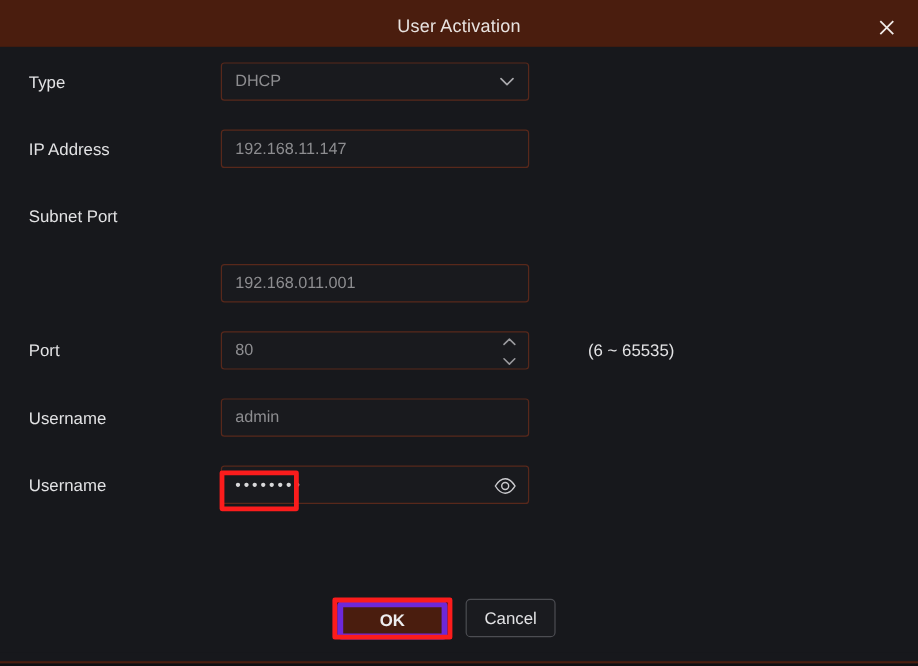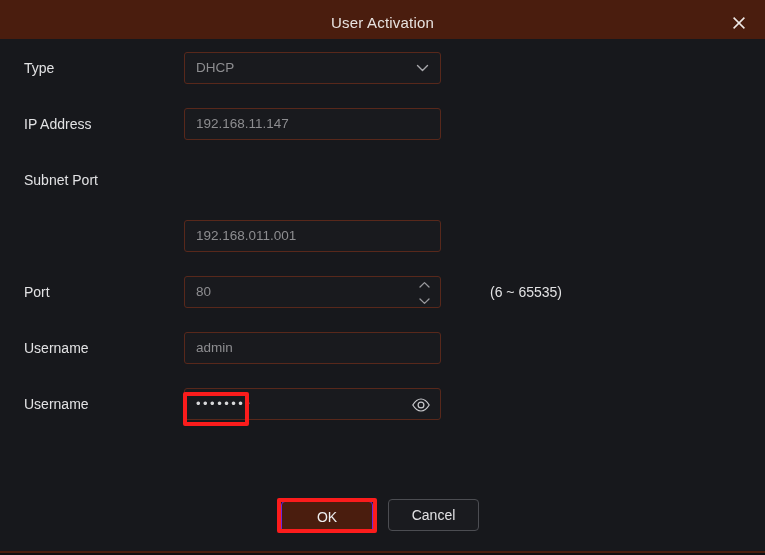--- a/index.html
+++ b/index.html
@@ -166,27 +166,28 @@
     font-size: 14px;
     border-radius: 4px;
     cursor: pointer;
     user-select: none;
   }
   .btn-ok {
     left: 281px;
     top: 501px;
     width: 92px;
     background: #4a1d0e;
-    border: 1px solid #6d28d9;
+    border: 5px solid #6d28d9;
     color: #ededee;
+    font-weight: bold;
   }
   .btn-cancel {
     left: 388px;
     top: 499px;
-    width: 91px;
+    width: 75px;
     background: #1a1b1f;
     border: 1px solid #4c4d52;
     color: #e2e2e4;
   }
 
   .bottom-rule {
     position: absolute;
     left: 0;
     top: 551px;
     width: 765px;

